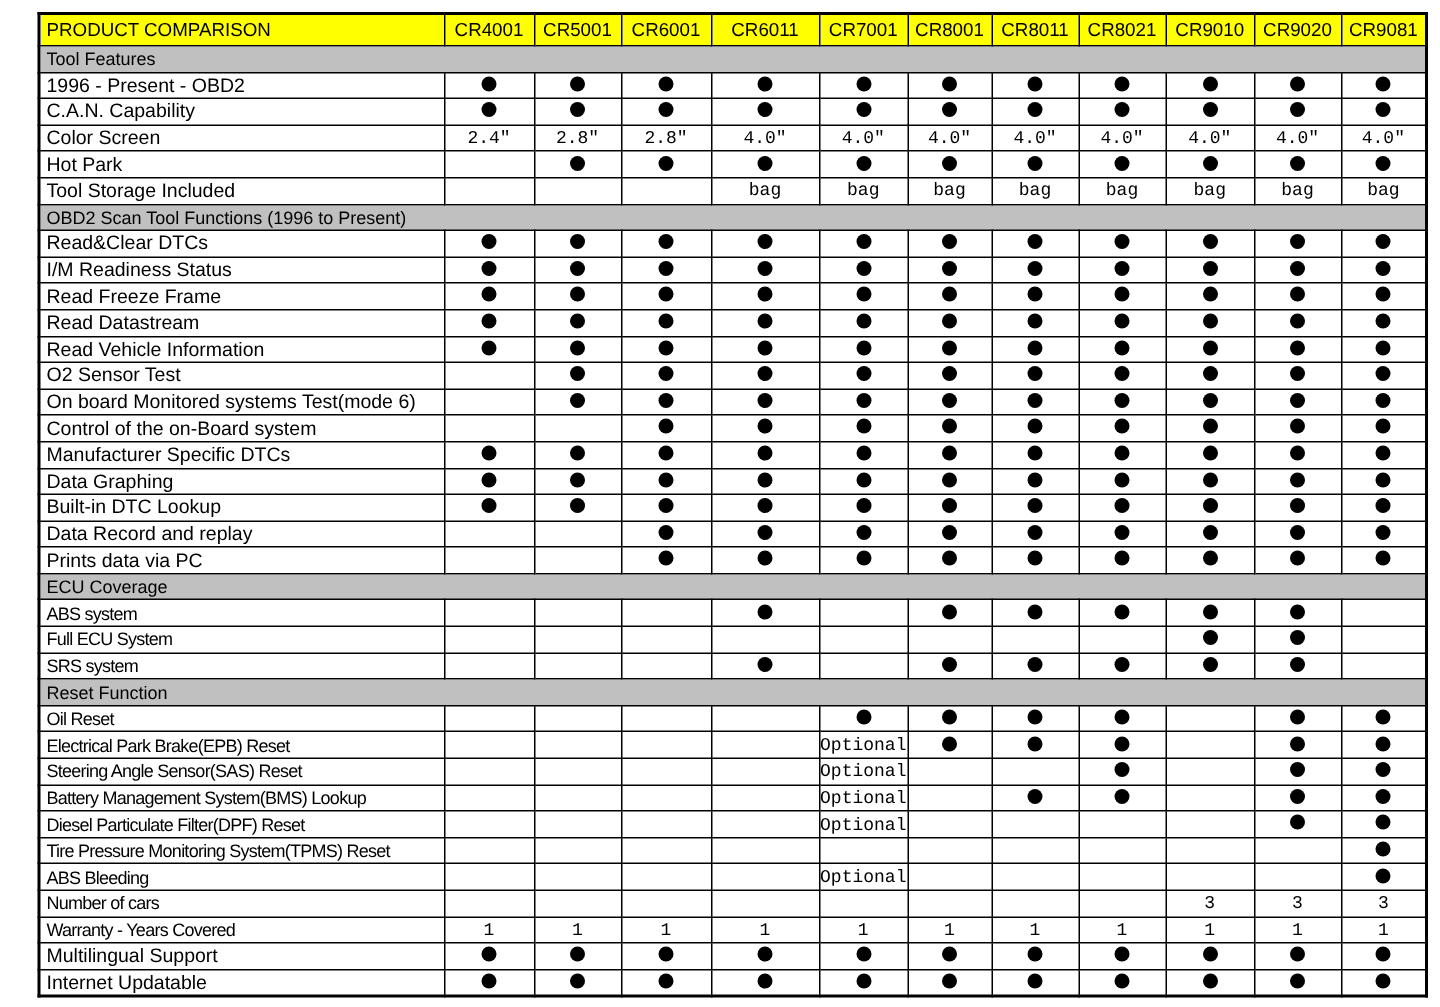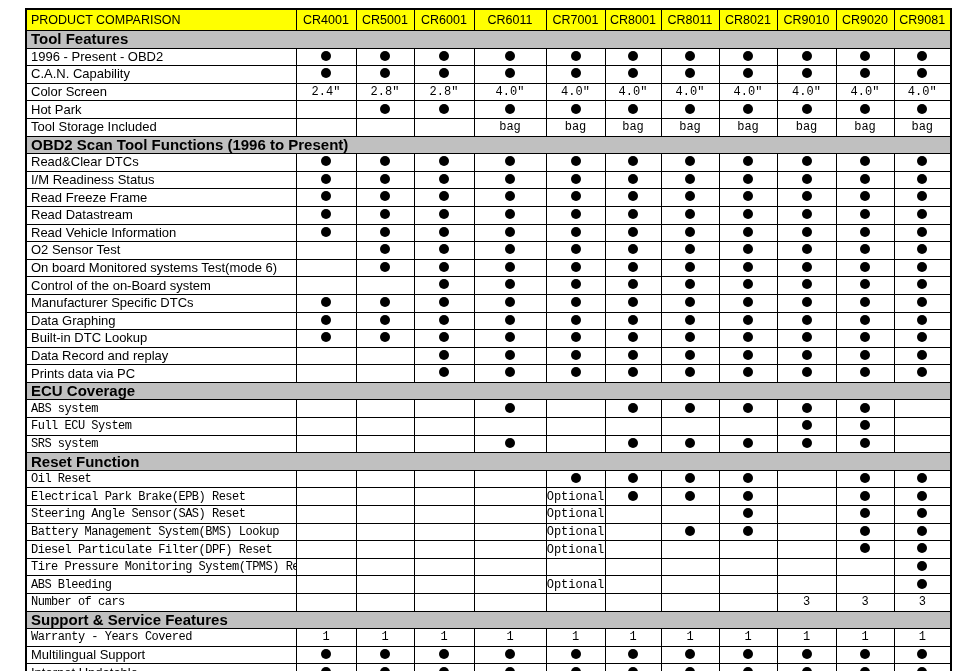--- a/index.html
+++ b/index.html
@@ -10,23 +10,23 @@
   }
   html,body{margin:0;padding:0;background:#ffffff;}
   body{font-family:"Liberation Sans",sans-serif;width:960px;height:671px;overflow:hidden;}
   .wrap{padding:8px 0 0 25px;}
   table{border-collapse:collapse;table-layout:fixed;width:925px;border:2px solid var(--grid);}
   th,td{border:1px solid var(--grid);overflow:hidden;white-space:nowrap;padding:0;}
   thead th{background:var(--header-bg);font-weight:normal;font-size:12.5px;height:20px;text-align:center;color:#000;}
   thead th.title{text-align:left;padding-left:4px;}
   tbody td{height:16.6px;line-height:16px;font-size:12px;color:#000;}
   td.label{text-align:left;padding-left:4px;font-size:13px;}
-  td.label.mono{font-family:Liberation Mono, monospace;font-size:12px;letter-spacing:-0.5px;}
+  td.label.mono{font-family:Liberation Sans, sans-serif;font-size:12px;letter-spacing:-0.5px;}
   td.val{text-align:center;font-family:"Liberation Mono","DejaVu Sans Mono",monospace;font-size:12px;}
-  tr.section td{background:var(--section-bg);font-weight:bold;text-align:left;padding-left:4px;font-size:15px;font-family:"Liberation Sans",sans-serif;}
+  tr.section td{background:var(--section-bg);font-weight:normal;text-align:left;padding-left:4px;font-size:12px;font-family:"Liberation Sans",sans-serif;}
   .dot{display:inline-block;width:10px;height:10px;background:var(--dot);border-radius:50%;vertical-align:middle;margin-top:-2px;}
 </style>
 </head>
 <body>
 
 <div class="wrap">
   <table>
     <colgroup>
       <col style="width:270px">
       <col style="width:60px">
@@ -469,23 +469,20 @@
           <td class="val"></td>
           <td class="val"></td>
           <td class="val"></td>
           <td class="val"></td>
           <td class="val"></td>
           <td class="val"></td>
           <td class="val">3</td>
           <td class="val">3</td>
           <td class="val">3</td>
         </tr>
-        <tr class="section">
-          <td colspan="12">Support &amp; Service Features</td>
-        </tr>
         <tr>
           <td class="label mono">Warranty - Years Covered</td>
           <td class="val">1</td>
           <td class="val">1</td>
           <td class="val">1</td>
           <td class="val">1</td>
           <td class="val">1</td>
           <td class="val">1</td>
           <td class="val">1</td>
           <td class="val">1</td>

